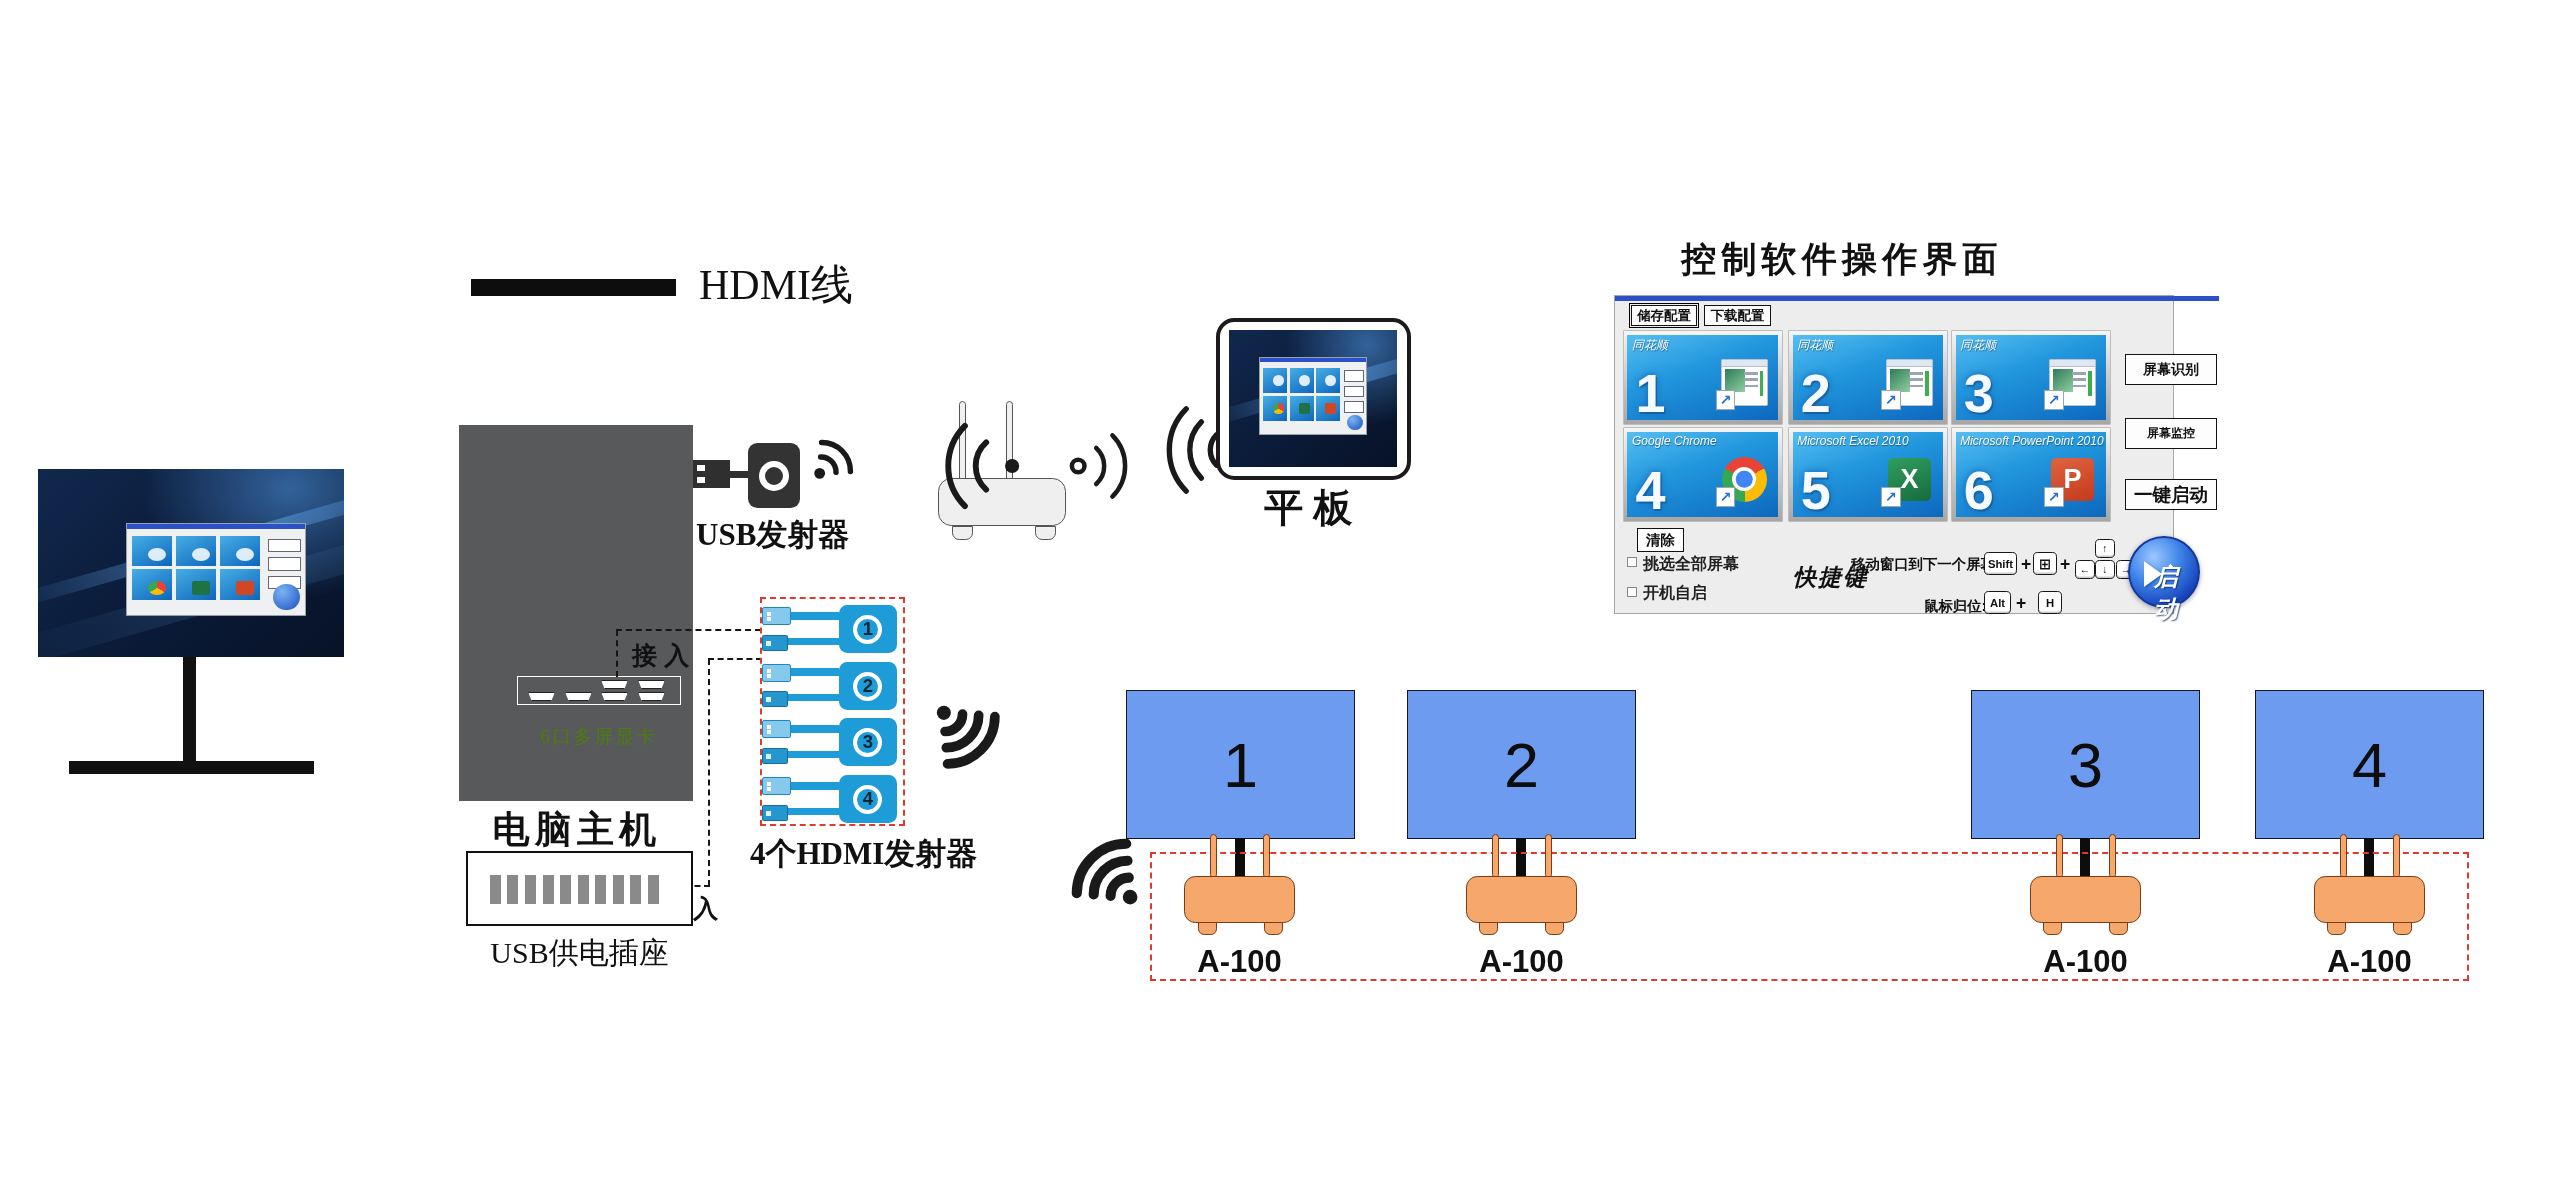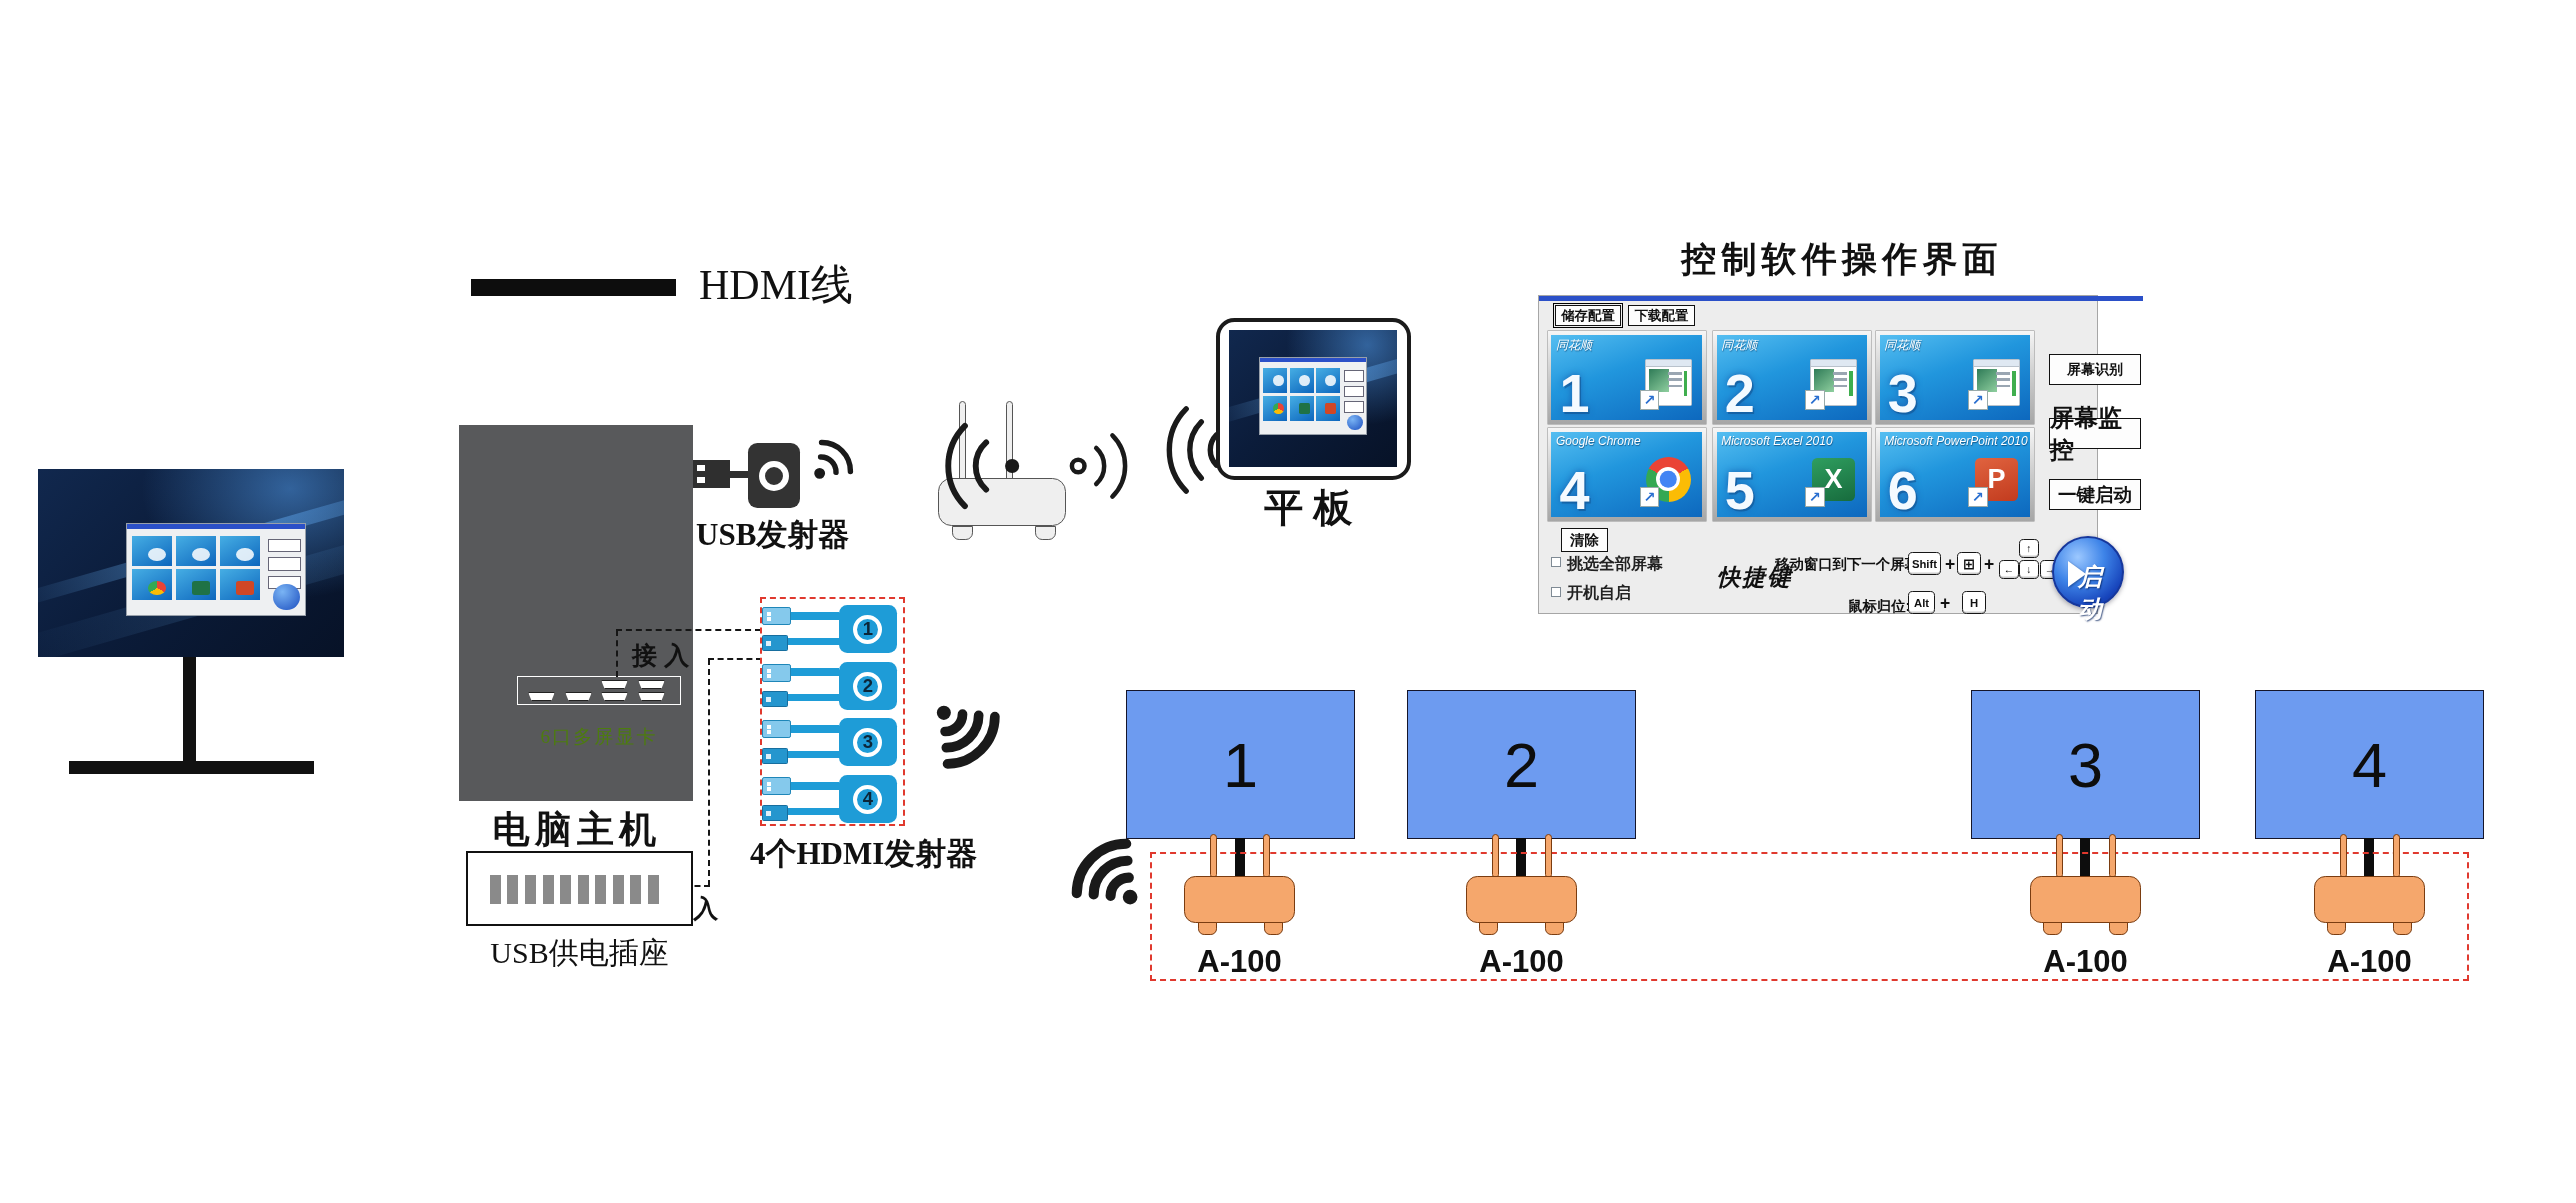--- a/index.html
+++ b/index.html
@@ -282,21 +282,21 @@
           <div class="mui-btn"></div>
         </div>
         <div class="mui-start"></div>
       </div>
     </div>
   </div>
   <div class="abs" style="left:1257px;top:481px;width:113px;text-align:center;font-size:39px;font-weight:bold;letter-spacing:10.3px;">平板</div>
 
   <div class="abs" style="left:1610px;top:236px;width:464px;text-align:center;font-size:35px;font-weight:bold;letter-spacing:5.2px;">控制软件操作界面</div>
 
-  <div id="sw" class="abs" style="left:1538px;top:295px;width:560px;height:319px;">
+  <div id="sw" class="abs" style="left:1614px;top:295px;width:560px;height:319px;">
     <div class="abs" style="left:0;top:0;width:604px;height:5.2px;background:#2B50C8;"></div>
 
     <div class="sw-btn abs" style="left:16px;top:8.8px;width:66px;height:21.6px;outline:1px solid #000;outline-offset:1px;font-size:13.4px;">
       <span>储存配置</span>
     </div>
     <div class="sw-btn abs" style="left:89px;top:8.8px;width:67px;height:21.6px;font-size:13.4px;">
       <span>下载配置</span>
     </div>
 
     <div class="tile" style="left:8.8px;top:35px;">
@@ -390,21 +390,21 @@
               <span>P</span>
             </div>
           <div class="shortcut">↗</div>
         </div>
       </div>
     </div>
 
     <div class="sw-btn abs" style="left:510px;top:58px;width:92px;height:31px;font-size:14px;">
       <span>屏幕识别</span>
     </div>
-    <div class="sw-btn abs" style="left:510px;top:122px;width:92px;height:31px;font-size:24px;">
+    <div class="sw-btn abs" style="left:510px;top:122px;width:92px;height:31px;font-size:12px;">
       <span>屏幕监控</span>
     </div>
     <div class="sw-btn abs" style="left:510px;top:183px;width:92px;height:31px;font-size:18.5px;">
       <span>一键启动</span>
     </div>
 
     <div class="sw-btn abs" style="left:22px;top:232px;width:47px;height:24px;font-size:14.4px;">
       <span>清除</span>
     </div>
 

